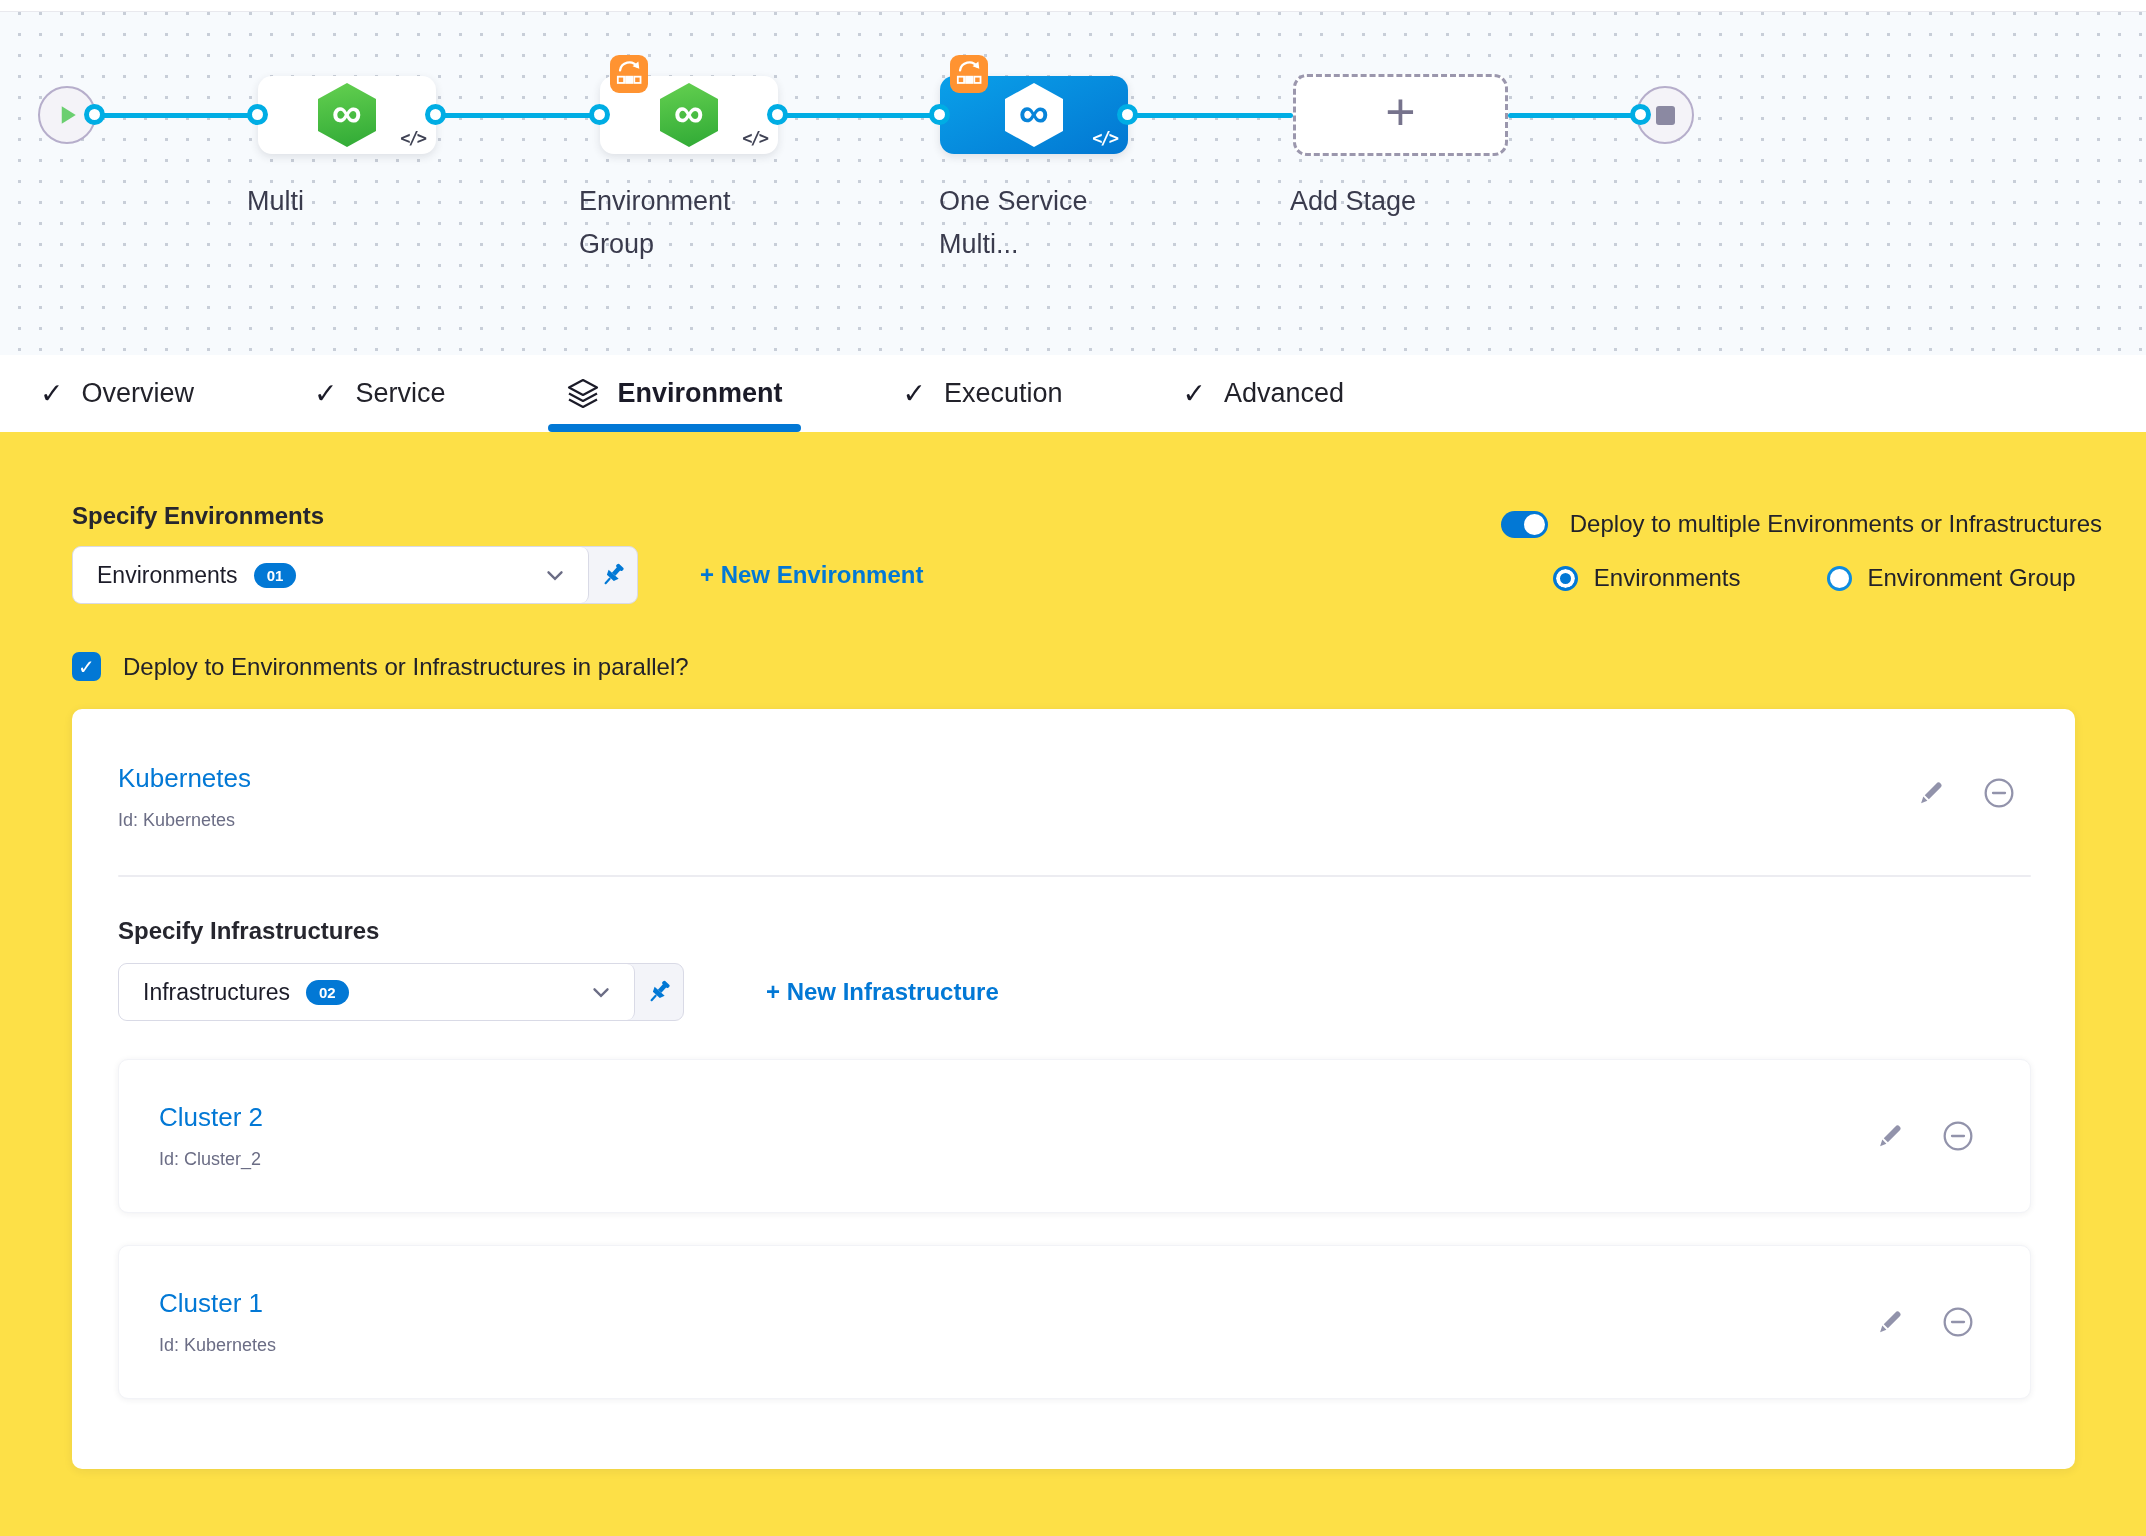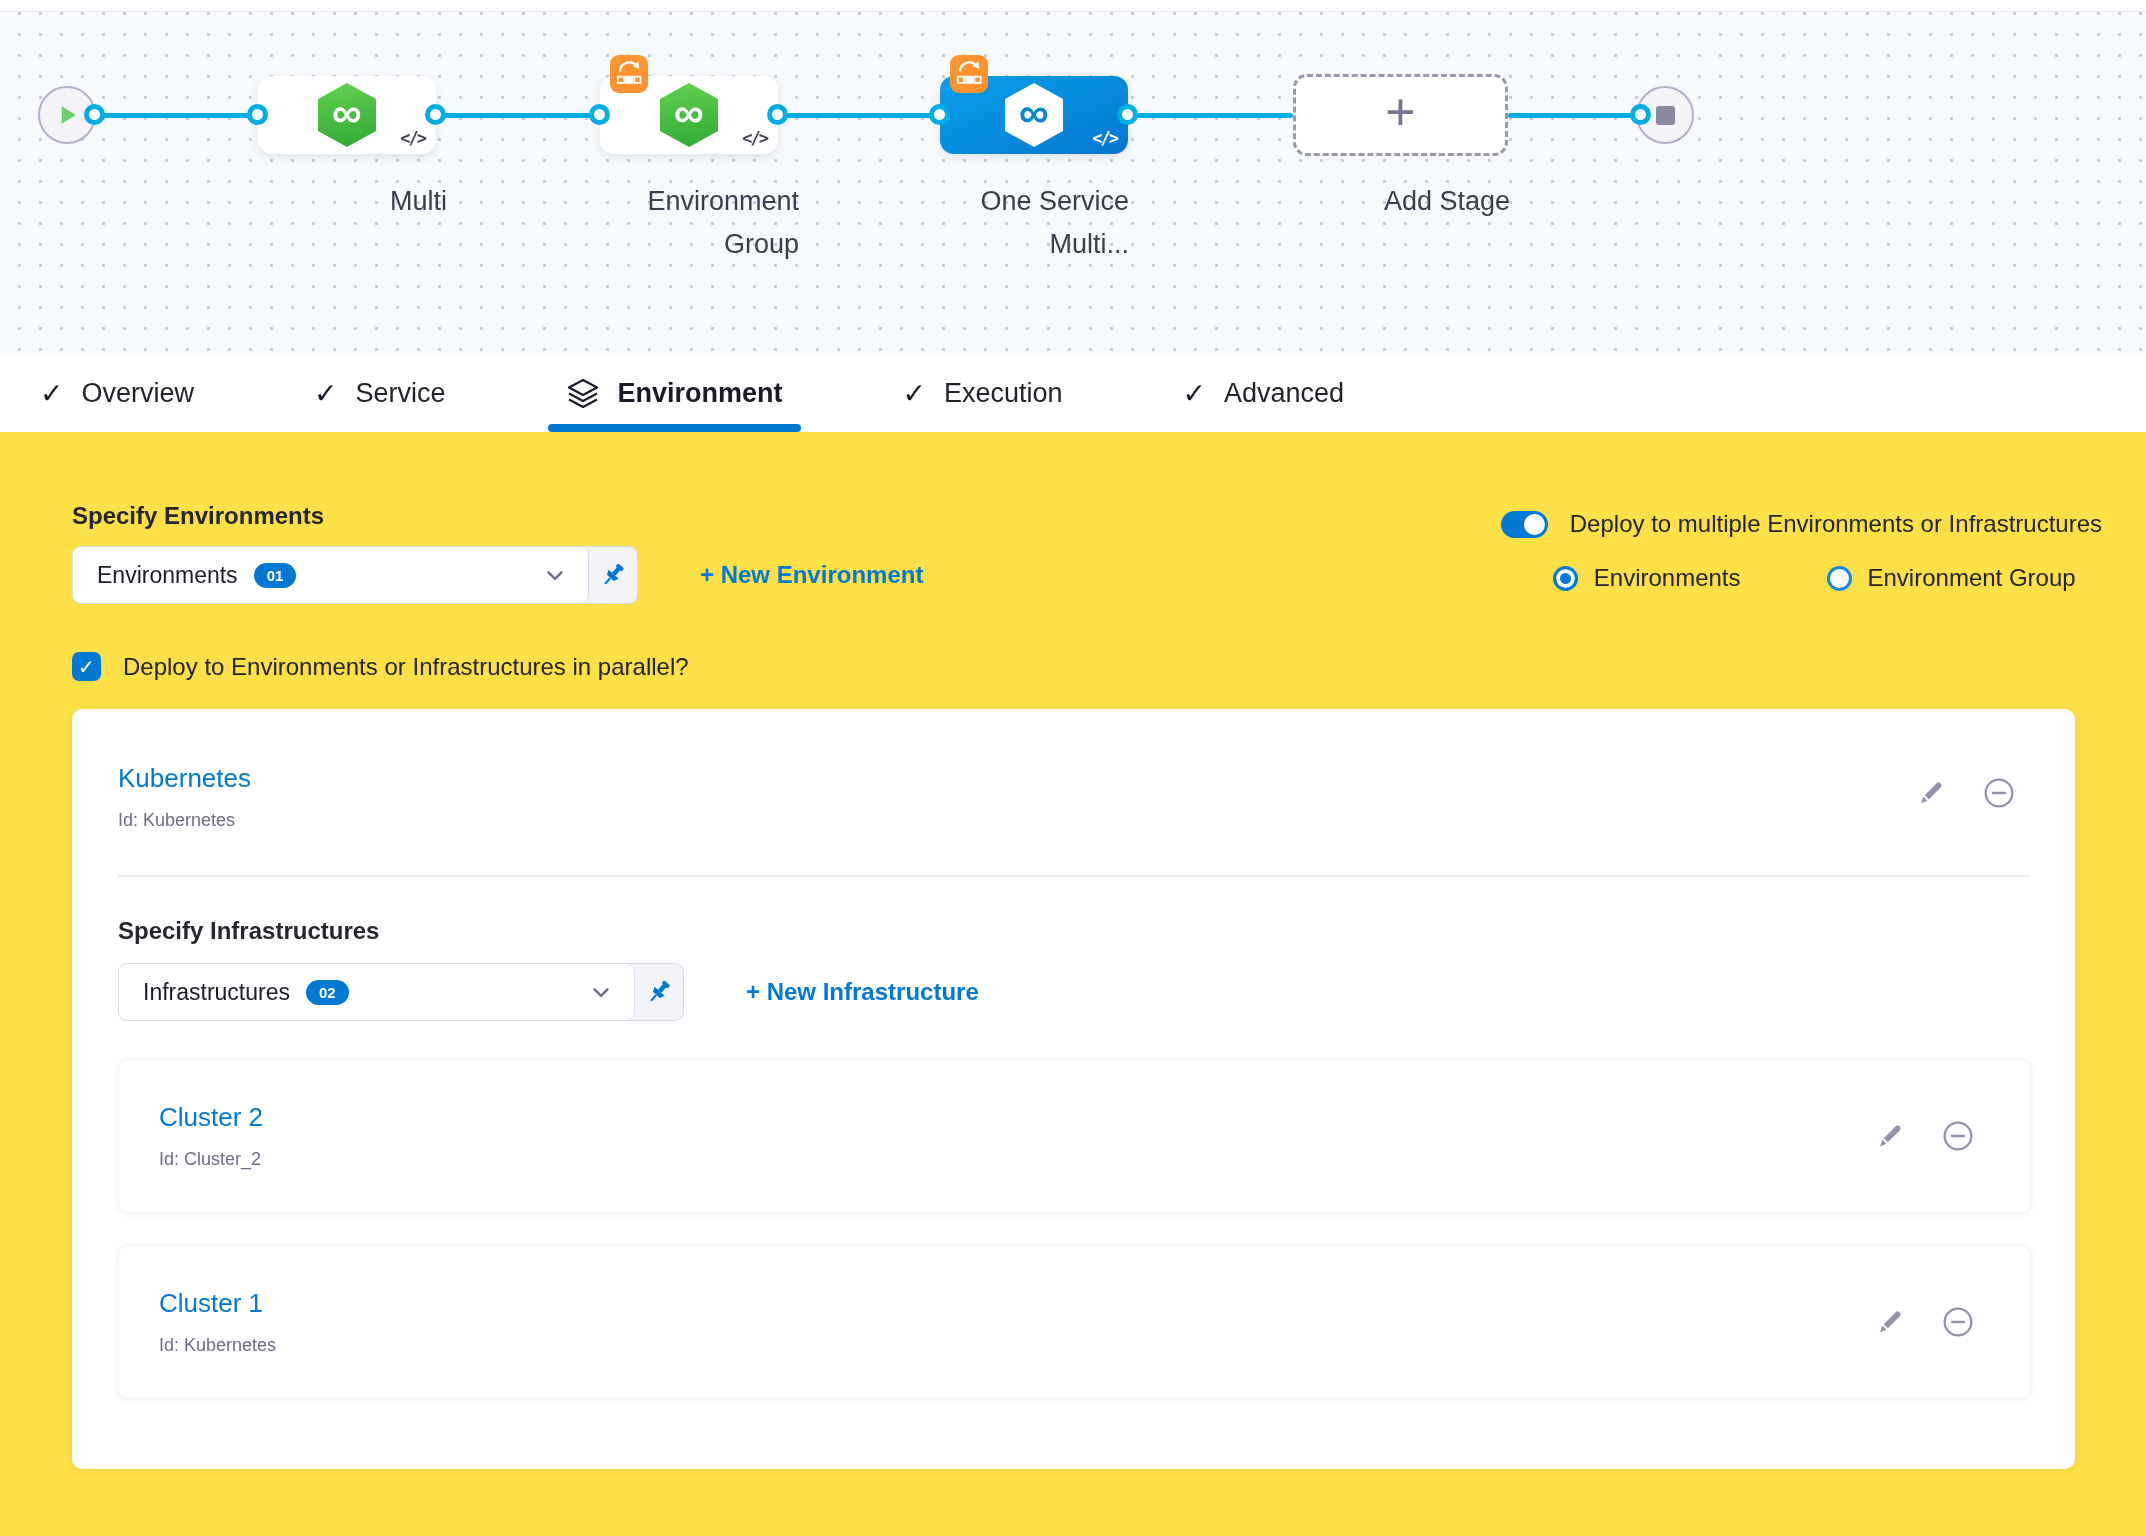--- a/index.html
+++ b/index.html
@@ -24,21 +24,21 @@
     clip-path:polygon(50% 0%,100% 25%,100% 75%,50% 100%,0% 75%,0% 25%);
     background:linear-gradient(170deg,#64d050 0%,#2fa935 100%); }
   .hex .inf { color:#fff; font-size:42px; font-weight:bold; line-height:1; margin-top:-4px; }
   .hex.white { background:#fff; }
   .hex.white .inf { color:#0884d9; }
   .code-glyph { position:absolute; right:11px; bottom:6px; font-family:"DejaVu Sans Mono",monospace;
     font-size:17px; font-weight:bold; color:#3f4254; letter-spacing:-2px; }
   .stage-node.selected .code-glyph { color:#fff; }
   .orange-badge { position:absolute; top:43px; width:38px; height:38px; border-radius:9px;
     background:#ff9331; z-index:7; display:flex; align-items:center; justify-content:center; }
-  .node-label { position:absolute; top:168px; text-align:right; font-size:27px; line-height:43px; color:#3a3b4d; }
+  .node-label { position:absolute; top:168px; text-align:left; font-size:27px; line-height:43px; color:#3a3b4d; }
   .addstage { position:absolute; top:62px; left:1293px; width:215px; height:82px; background:#fff;
     border:3px dashed #9b97ad; border-radius:14px; display:flex; align-items:center; justify-content:center; z-index:4; }
   .addstage .plus { font-size:52px; font-weight:300; color:#76738c; line-height:1; margin-top:-6px; }
   .stop-square { width:19px; height:19px; border-radius:3px; background:#8b89a2; }
 
   
   .tabbar { height:77px; background:#fff; display:flex; align-items:center; padding:0 40px; gap:120px; }
   .tab { position:relative; height:77px; display:flex; align-items:center; gap:18px; cursor:pointer; }
   .tab .tcheck { font-size:28px; font-weight:600; color:#1b1b28; }
   .tab .tlabel { font-size:27px; color:#22222a; }
@@ -284,21 +284,21 @@
           <svg width="28" height="28" viewBox="0 0 24 24" fill="#0278d5">
             <g transform="rotate(42 12 12)">
               <rect x="8.5" y="1.5" width="7" height="3.4" rx="1.2"></rect>
               <rect x="10" y="4.2" width="4" height="7"></rect>
               <path d="M6.2 11.2 h11.6 l-1.8 4.2 H8 Z"></path>
               <rect x="11.1" y="15.4" width="1.8" height="7" rx="0.9"></rect>
             </g>
           </svg>
         </div>
       </div>
-      <span class="blue-link" style="margin-left:62px;">+ New Infrastructure</span>
+      <span class="blue-link" style="margin-left:82px;">+ New Infrastructure</span>
     </div>
 
     <div class="inner-card">
       <div>
         <div class="item-name">Cluster 2</div>
         <div class="item-id">Id: Cluster_2</div>
       </div>
       <div class="icon-btns" style="margin-top:0;">
         <svg class="icon-btn" viewBox="0 0 24 24" fill="#9293ab">
           <path d="M4.6 19.6 L6.2 14.7 L9.3 17.8 Z"></path>

